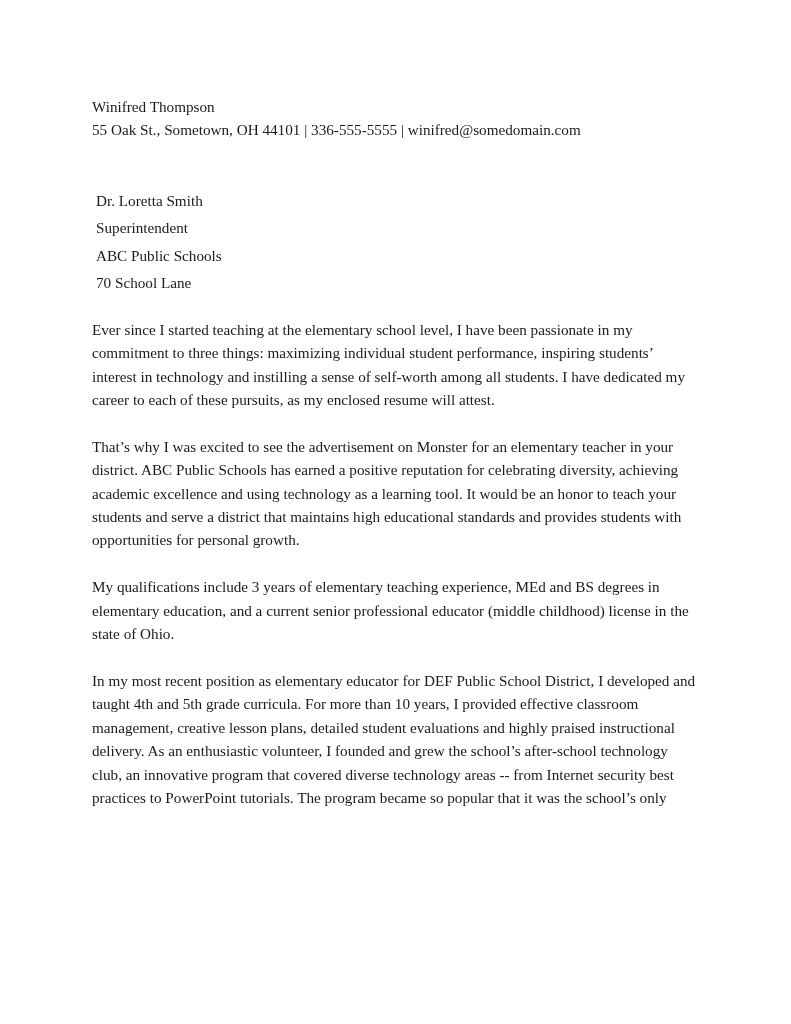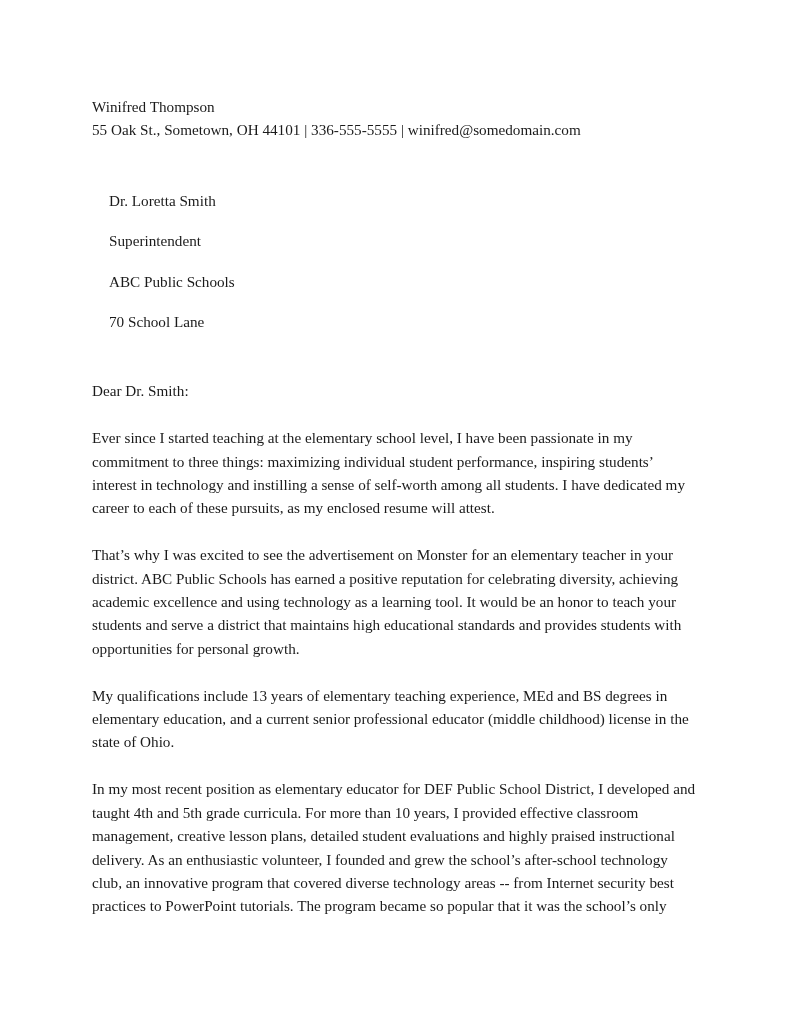--- a/index.html
+++ b/index.html
@@ -37,21 +37,21 @@
     margin: 0;
     white-space: nowrap;
   }
   .date-line {
     margin: 70px 0 0 0;
   }
   .recipient-block {
     margin: 47px 0 0 0;
   }
   .recipient-block div {
-    margin: 17px;
+    margin: 4px;
   }
   .salutation {
     margin: 46px 0 0 0;
   }
   .para {
     margin: 23.4px 0 0 0;
   }
   .para:first-of-type {
     margin-top: 23.4px;
   }
@@ -74,23 +74,22 @@
     </div>
 
 
     <div class="recipient-block">
       <div>Dr. Loretta Smith</div>
       <div>Superintendent</div>
       <div>ABC Public Schools</div>
       <div>70 School Lane</div>
     </div>
 
-    <div class="salutation">Dear Dr. Smith:</div>
 
     <div class="body-paras">
       <p class="para">Ever since I started teaching at the elementary school level, I have been passionate in my commitment to three things: maximizing individual student performance, inspiring students’ interest in technology and instilling a sense of self-worth among all students. I have dedicated my career to each of these pursuits, as my enclosed resume will attest.</p>
       <p class="para">That’s why I was excited to see the advertisement on Monster for an elementary teacher in your district. ABC Public Schools has earned a positive reputation for celebrating diversity, achieving academic excellence and using technology as a learning tool. It would be an honor to teach your students and serve a district that maintains high educational standards and provides students with opportunities for personal growth.</p>
-      <p class="para">My qualifications include 13 years of elementary teaching experience, MEd and BS degrees in elementary education, and a current senior professional educator (middle childhood) license in the state of Ohio.</p>
+      <p class="para">My qualifications include 3 years of elementary teaching experience, MEd and BS degrees in elementary education, and a current senior professional educator (middle childhood) license in the state of Ohio.</p>
       <p class="para">In my most recent position as elementary educator for DEF Public School District, I developed and taught 4th and 5th grade curricula. For more than 10 years, I provided effective classroom management, creative lesson plans, detailed student evaluations and highly praised instructional delivery. As an enthusiastic volunteer, I founded and grew the school’s after-school technology club, an innovative program that covered diverse technology areas -- from Internet security best practices to PowerPoint tutorials. The program became so popular that it was the school’s only</p>
     </div>
 
   </div>
 </div>
 
 </body></html>

